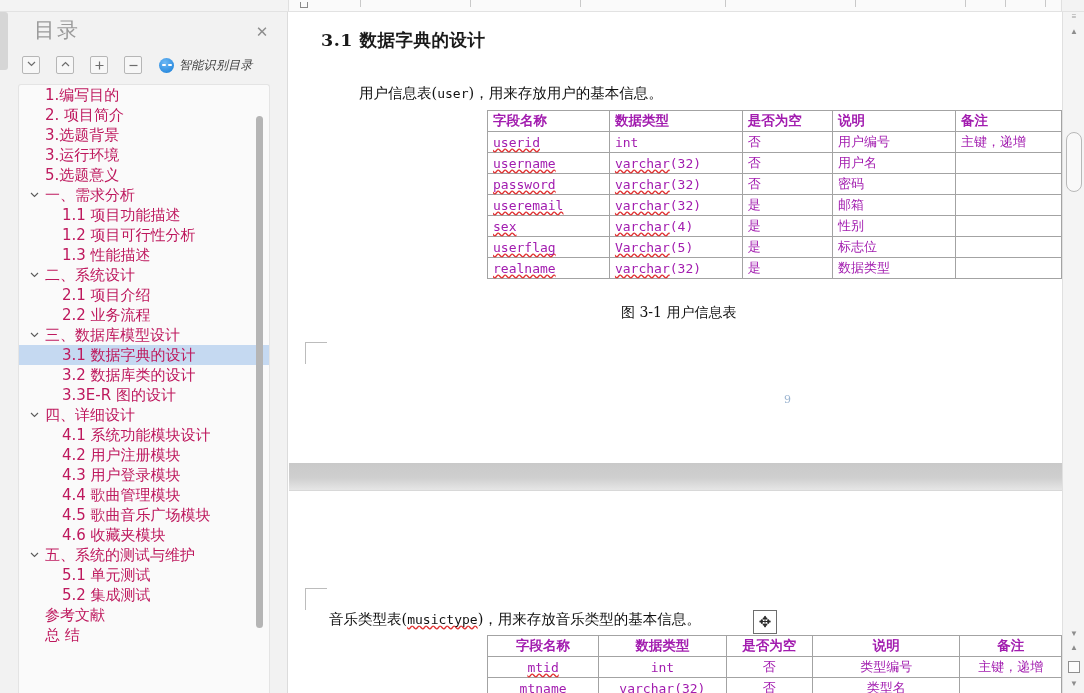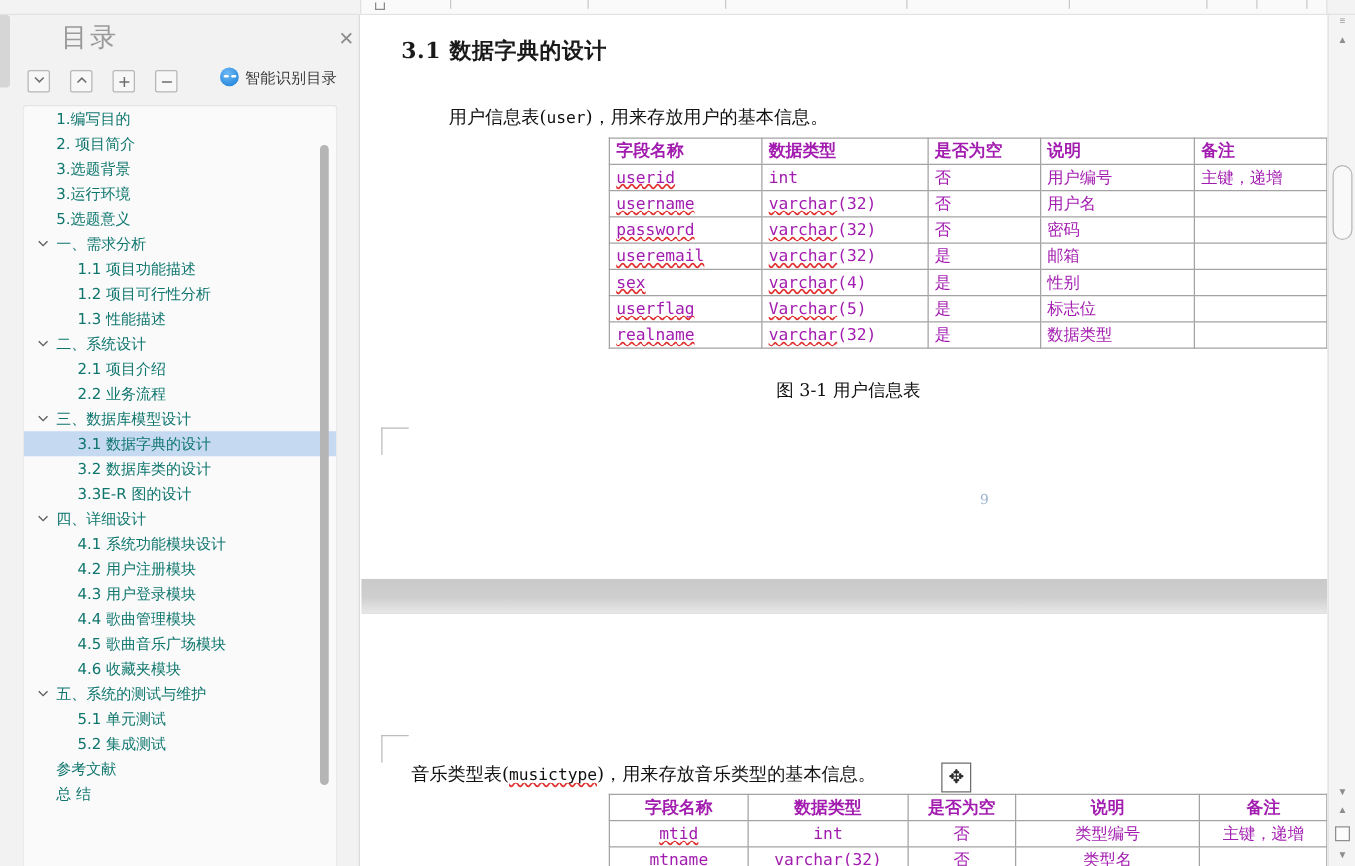--- a/index.html
+++ b/index.html
@@ -28,21 +28,21 @@
   
   #outline-panel {
     position: absolute; left: 0; top: 12px; width: 288px; height: 681px;
     background: #f2f2f2; border-right: 1px solid #dcdcdc;
   }
   #panel-edge-handle {
     position: absolute; left: 0; top: 0; width: 8px; height: 58px;
     background: #d6d6d6; border-radius: 0 3px 3px 0;
   }
   #outline-header {
-    position: absolute; left: 15px; top: 0; width: 288px; height: 36px;
+    position: absolute; left: 0; top: 0; width: 288px; height: 36px;
   }
   #outline-title {
     position: absolute; left: 34px; top: 4px;
     font-size: 21px; color: #9a9a9a; letter-spacing: 2px;
     font-family: "DejaVu Sans", sans-serif;
   }
   #outline-close {
     position: absolute; right: 18px; top: 12px;
     width: 16px; height: 16px; color: #8d8d8d; font-size: 15px;
     line-height: 16px; text-align: center; cursor: pointer;
@@ -50,22 +50,22 @@
 
   #outline-toolbar { position: absolute; left: 0; top: 44px; width: 288px; height: 26px; }
   .tool-btn {
     position: absolute; top: 0; width: 18px; height: 18px;
     border: 1px solid #b6b6b6; border-radius: 2px; background: #f7f7f7;
     color: #6d6d6d; font-size: 11px; line-height: 16px; text-align: center;
     cursor: pointer;
   }
   .tool-btn svg { display: block; margin: 4px auto 0; }
   #ai-outline-btn {
-    position: absolute; left: 176px; top: -2px; height: 22px;
-    display: flex; align-items: flex-start; gap: 5px; cursor: pointer;
+    position: absolute; left: 159px; top: -2px; height: 22px;
+    display: flex; align-items: center; gap: 5px; cursor: pointer; font-style: italic;
   }
   #ai-dot {
     width: 15px; height: 15px; border-radius: 50%;
     background: radial-gradient(circle at 40% 32%, #6fb9f5 0%, #2f8ee0 70%, #1f79cc 100%);
     position: relative; flex: none;
   }
   #ai-dot::before, #ai-dot::after {
     content: ""; position: absolute; top: 6px; width: 4px; height: 2px;
     border-radius: 2px; background: #ffffff;
   }
@@ -73,21 +73,21 @@
   #ai-dot::after  { right: 2.5px; }
   #ai-outline-label { font-size: 12px; color: #3c3c3c; letter-spacing: .3px; }
 
   #outline-list-box {
     position: absolute; left: 18px; top: 72px; width: 252px; height: 609px;
     background: #fafafa; border: 1px solid #e4e4e4; border-bottom: none;
     border-radius: 3px 3px 0 0; overflow: hidden;
   }
   .outline-item {
     position: relative; height: 20px; line-height: 20px;
-    font-size: 12px; color: #0f766e; cursor: pointer; white-space: nowrap;
+    font-size: 15px; color: #be185d; cursor: pointer; white-space: nowrap;
     font-family: "DejaVu Sans", sans-serif;
   }
   .outline-item.lvl1 { padding-left: 26px; }
   .outline-item.lvl2 { padding-left: 43px; }
   .outline-item.plain { padding-left: 26px; }
   .outline-item.selected { background: #c5d9f1; }
   .caret {
     position: absolute; left: 11px; top: 0; width: 10px; height: 20px;
     color: #5b5b5b;
   }

